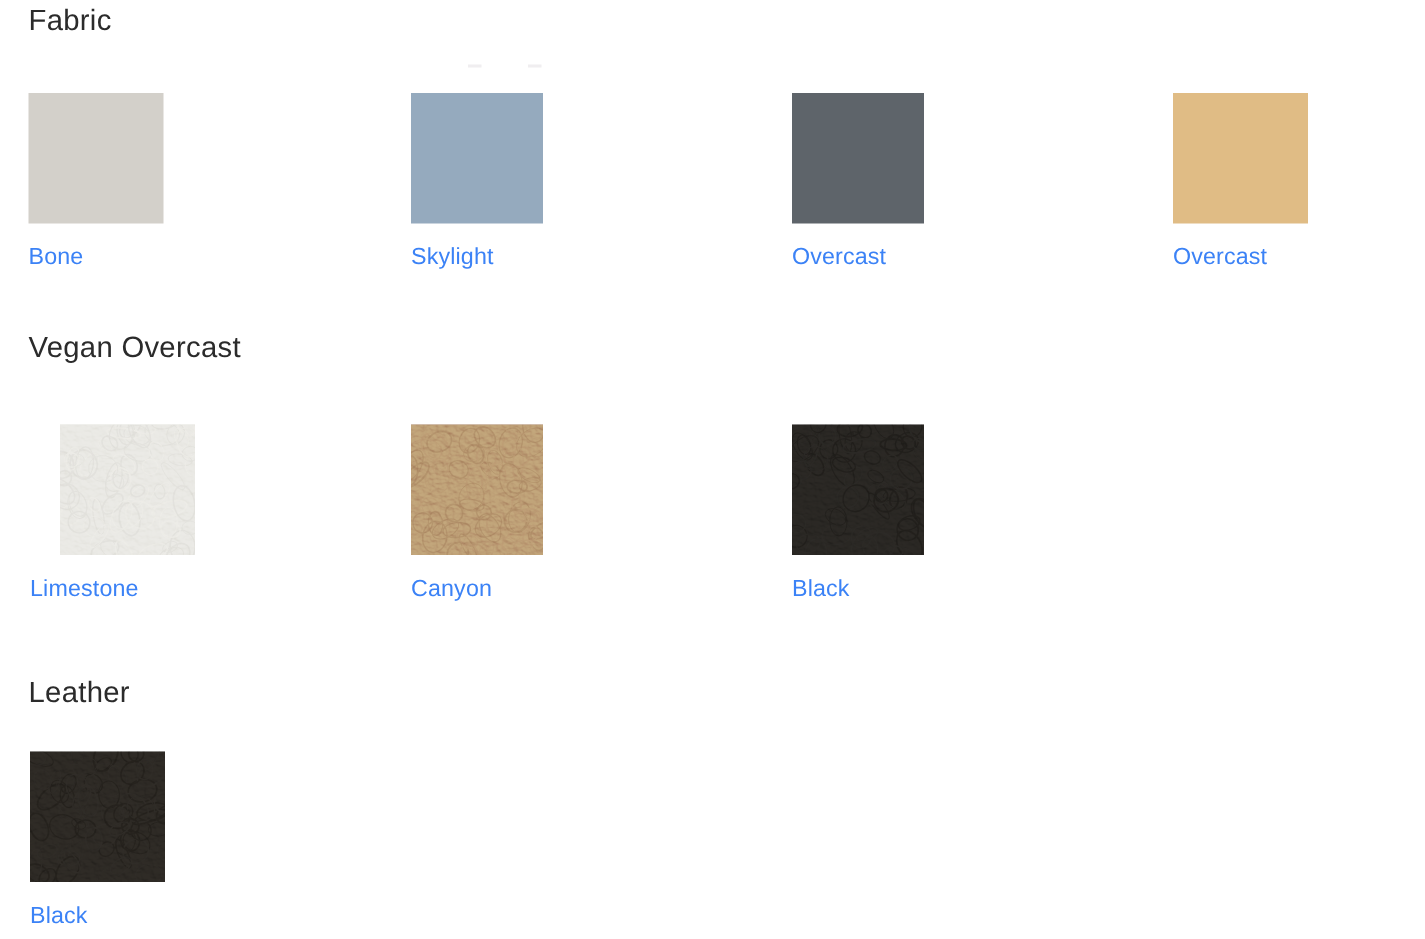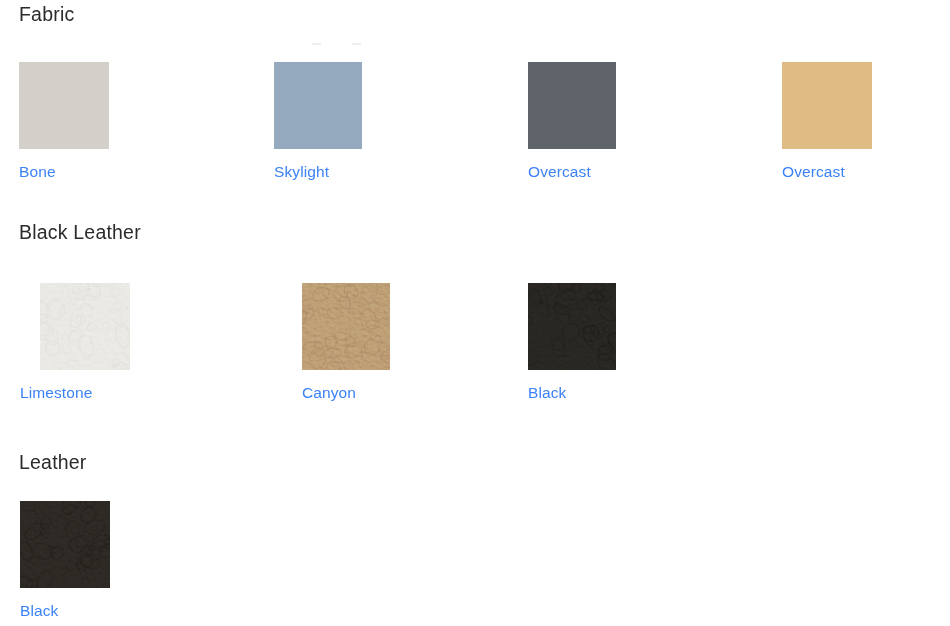--- a/index.html
+++ b/index.html
@@ -112,21 +112,21 @@
             <div class="swatch-chip narrow" style="width: 88px; background: rgb(94, 100, 106);"></div>
             <div class="swatch-label">Overcast</div>
           </div>
           <div class="swatch-cell" style="left: 782px;">
             <div class="swatch-chip" style="width: 90px; background: rgb(224, 188, 133);"></div>
             <div class="swatch-label">Overcast</div>
           </div>
         </div>
       </div>
       <div class="section">
-        <div class="section-title" style="top: 223px;">Black Leather</div>
+        <div class="section-title" style="top: 223px;">Vegan Overcast</div>
         <div class="swatch-row" style="top: 283px;">
           <div class="swatch-cell" style="left: 20px; padding-left: 20px;">
             <div class="swatch-chip" style="width: 90px; background: rgb(227, 226, 220);">
               <svg viewBox="0 0 90 87" preserveAspectRatio="none">
                 <defs>
                   <filter id="tex0" x="0" y="0" width="100%" height="100%">
                     <feTurbulence type="fractalNoise" baseFrequency="0.22 0.3" numOctaves="4" seed="20" result="noise"></feTurbulence>
                     <feDiffuseLighting in="noise" lighting-color="#ffffff" surfaceScale="1.6" result="light">
                       <feDistantLight azimuth="120" elevation="58"></feDistantLight>
                     </feDiffuseLighting>
@@ -204,21 +204,21 @@
                   <ellipse cx="64.3" cy="17.9" rx="4.7" ry="6.6" transform="rotate(159 64.3 17.9)" fill="none" stroke="rgb(243,242,236)" stroke-width="0.73"></ellipse>
                   <ellipse cx="85.2" cy="12.0" rx="9.8" ry="7.1" transform="rotate(75 85.2 12.0)" fill="none" stroke="rgb(243,242,236)" stroke-width="0.71"></ellipse>
                   <ellipse cx="28.8" cy="29.5" rx="9.8" ry="8.8" transform="rotate(11 28.8 29.5)" fill="none" stroke="rgb(211,210,204)" stroke-width="0.54"></ellipse>
                   <ellipse cx="26.3" cy="74.3" rx="9.5" ry="3.3" transform="rotate(127 26.3 74.3)" fill="none" stroke="rgb(243,242,236)" stroke-width="0.61"></ellipse>
                   <ellipse cx="11.6" cy="53.6" rx="9.2" ry="6.1" transform="rotate(74 11.6 53.6)" fill="none" stroke="rgb(211,210,204)" stroke-width="0.64"></ellipse>
                 </g>
               </svg>
             </div>
             <div class="swatch-label">Limestone</div>
           </div>
-          <div class="swatch-cell" style="left: 274px; margin-left: 28px;">
+          <div class="swatch-cell" style="left: 274px;">
             <div class="swatch-chip narrow" style="width: 88px; background: rgb(169, 129, 95);">
               <svg viewBox="0 0 90 87" preserveAspectRatio="none">
                 <defs>
                   <filter id="tex1" x="0" y="0" width="100%" height="100%">
                     <feTurbulence type="fractalNoise" baseFrequency="0.22 0.3" numOctaves="4" seed="33" result="noise"></feTurbulence>
                     <feDiffuseLighting in="noise" lighting-color="#ffffff" surfaceScale="1.6" result="light">
                       <feDistantLight azimuth="120" elevation="58"></feDistantLight>
                     </feDiffuseLighting>
                     <feComposite in="light" operator="arithmetic" k1="0" k2="1" k3="0" k4="0"></feComposite>
                   </filter>

